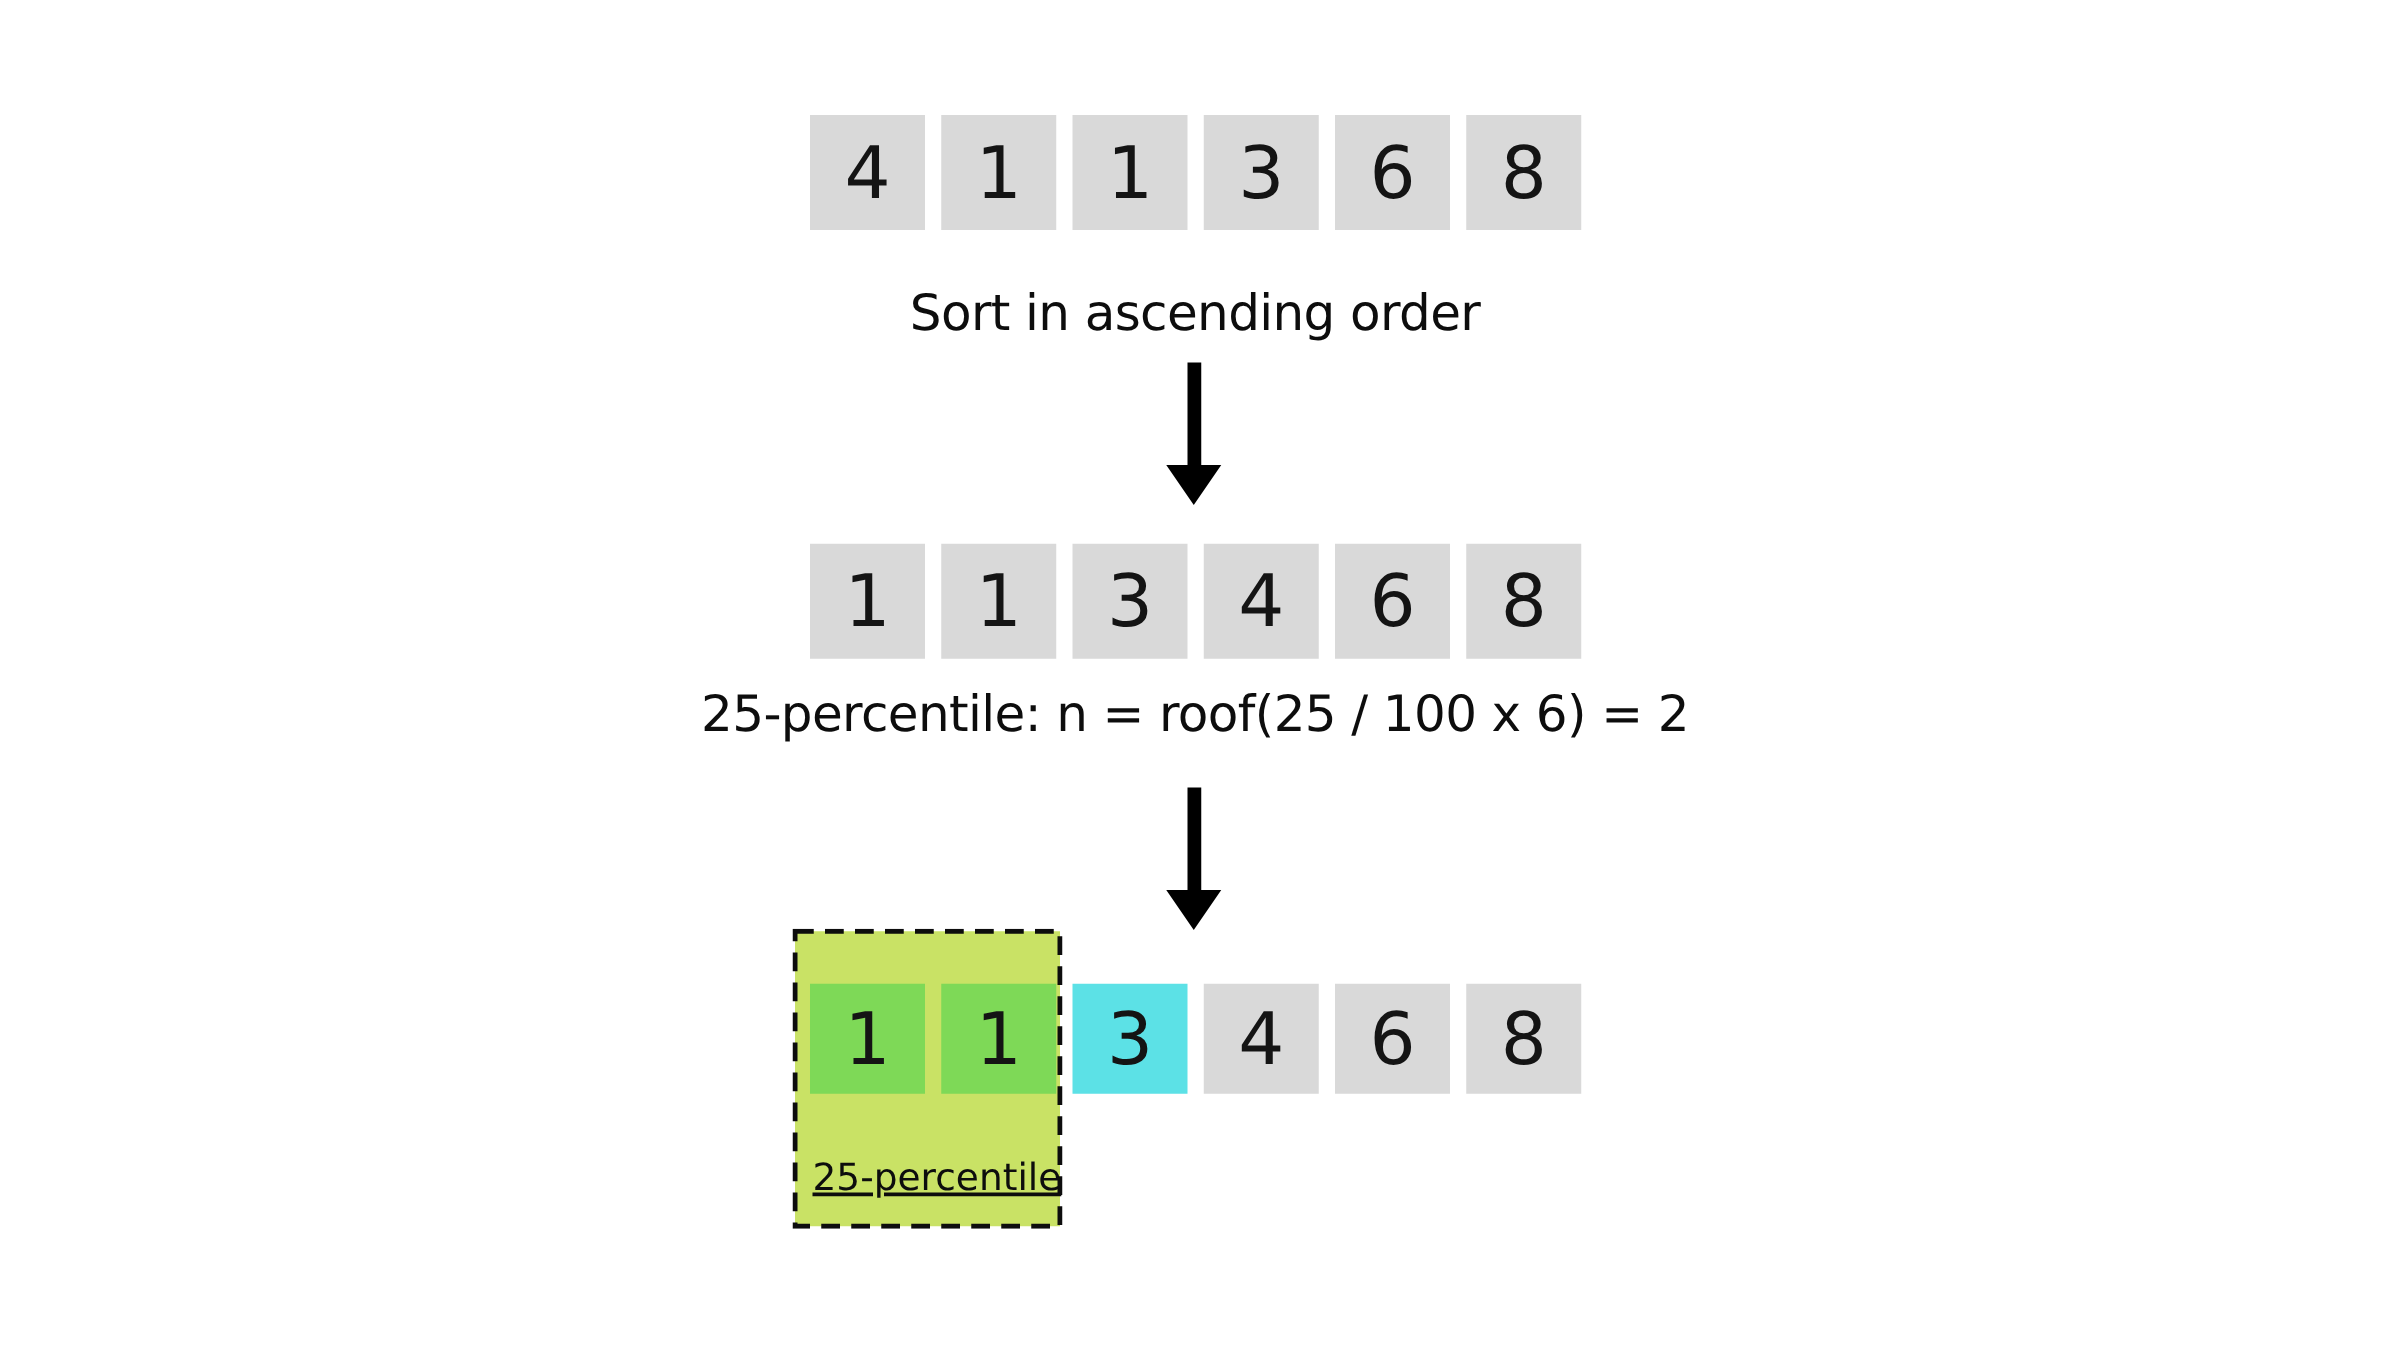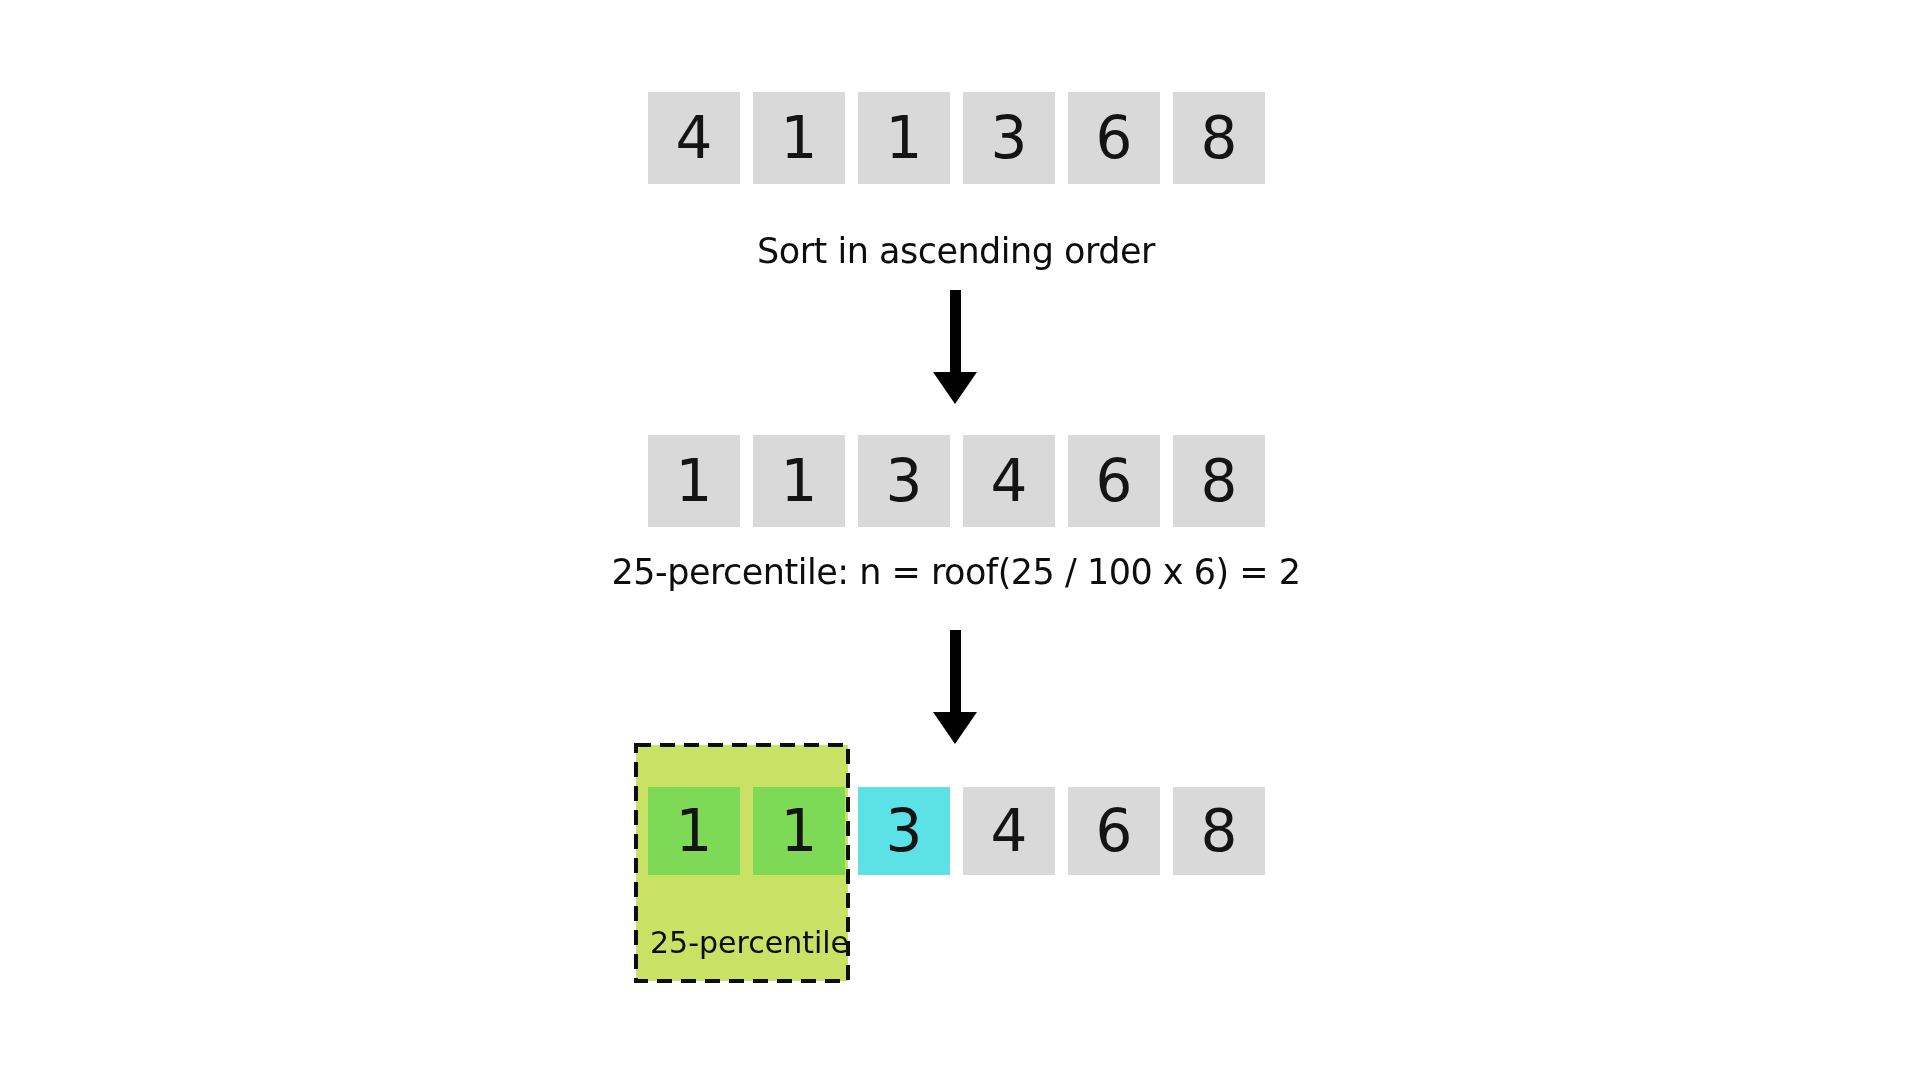--- a/index.html
+++ b/index.html
@@ -18,21 +18,21 @@
     color: var(--digit-color, #141414);
   }
   .cell.gray  { background: var(--box-gray, #d9d9d9); }
   .cell.green { background: var(--box-green, #7ed957); }
   .cell.cyan  { background: var(--box-cyan, #5ce1e6); }
   .row.result .cell { height: 88px; }
 
   .caption {
     position: absolute; left: 956px; transform: translateX(-50%);
     white-space: nowrap;
-    font-size: 35px; line-height: 48px;
+    font-size: 40px; line-height: 48px;
     color: var(--caption-color, #0d0d0d);
     letter-spacing: -0.5px;
   }
 
   .arrow { position: absolute; left: 933px; width: 44px; }
   .arrow .shaft { width: 11px; height: 82px; margin: 0 auto; background: var(--arrow-color, #000); }
   .arrow .head {
     width: 0; height: 0; margin: 0 auto;
     border-left: 22px solid transparent;
     border-right: 22px solid transparent;
@@ -44,20 +44,21 @@
     fill: var(--group-fill, #c9e265);
     stroke: var(--caption-color, #0d0d0d);
     stroke-width: 4;
     stroke-dasharray: 15 9;
   }
   .group-label {
     position: absolute; left: 650px; top: 925px;
     font-size: 30px; line-height: 36px;
     color: var(--caption-color, #0d0d0d);
     white-space: nowrap;
+    text-decoration: underline;
   }
 </style>
 </head>
 <body>
 
 <div class="canvas">
 
   <div class="row" style="top:92px">
     <div class="cell gray">4</div>
     <div class="cell gray">1</div>

